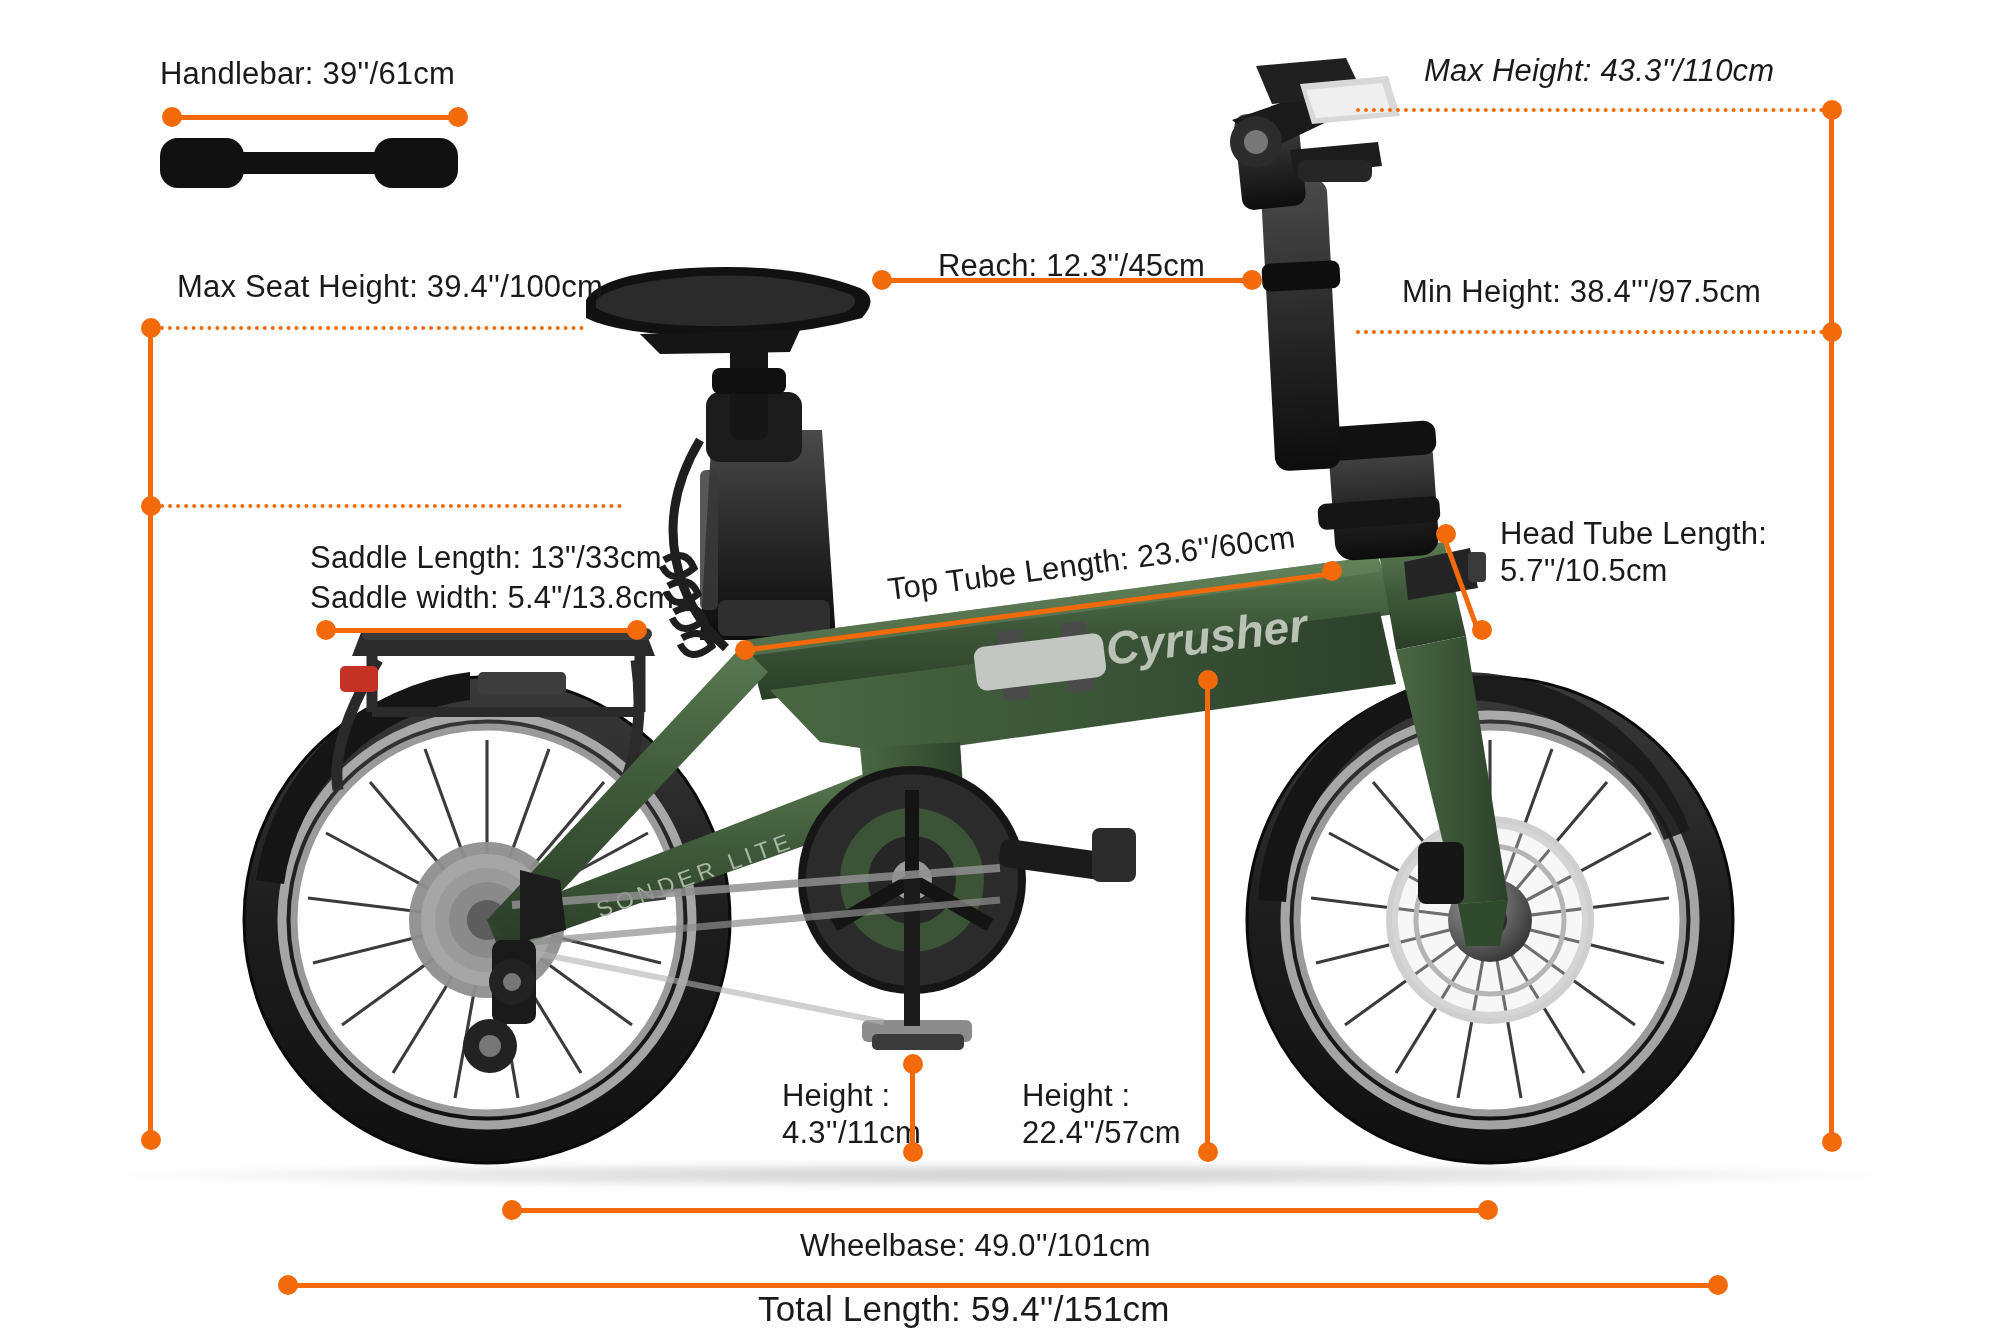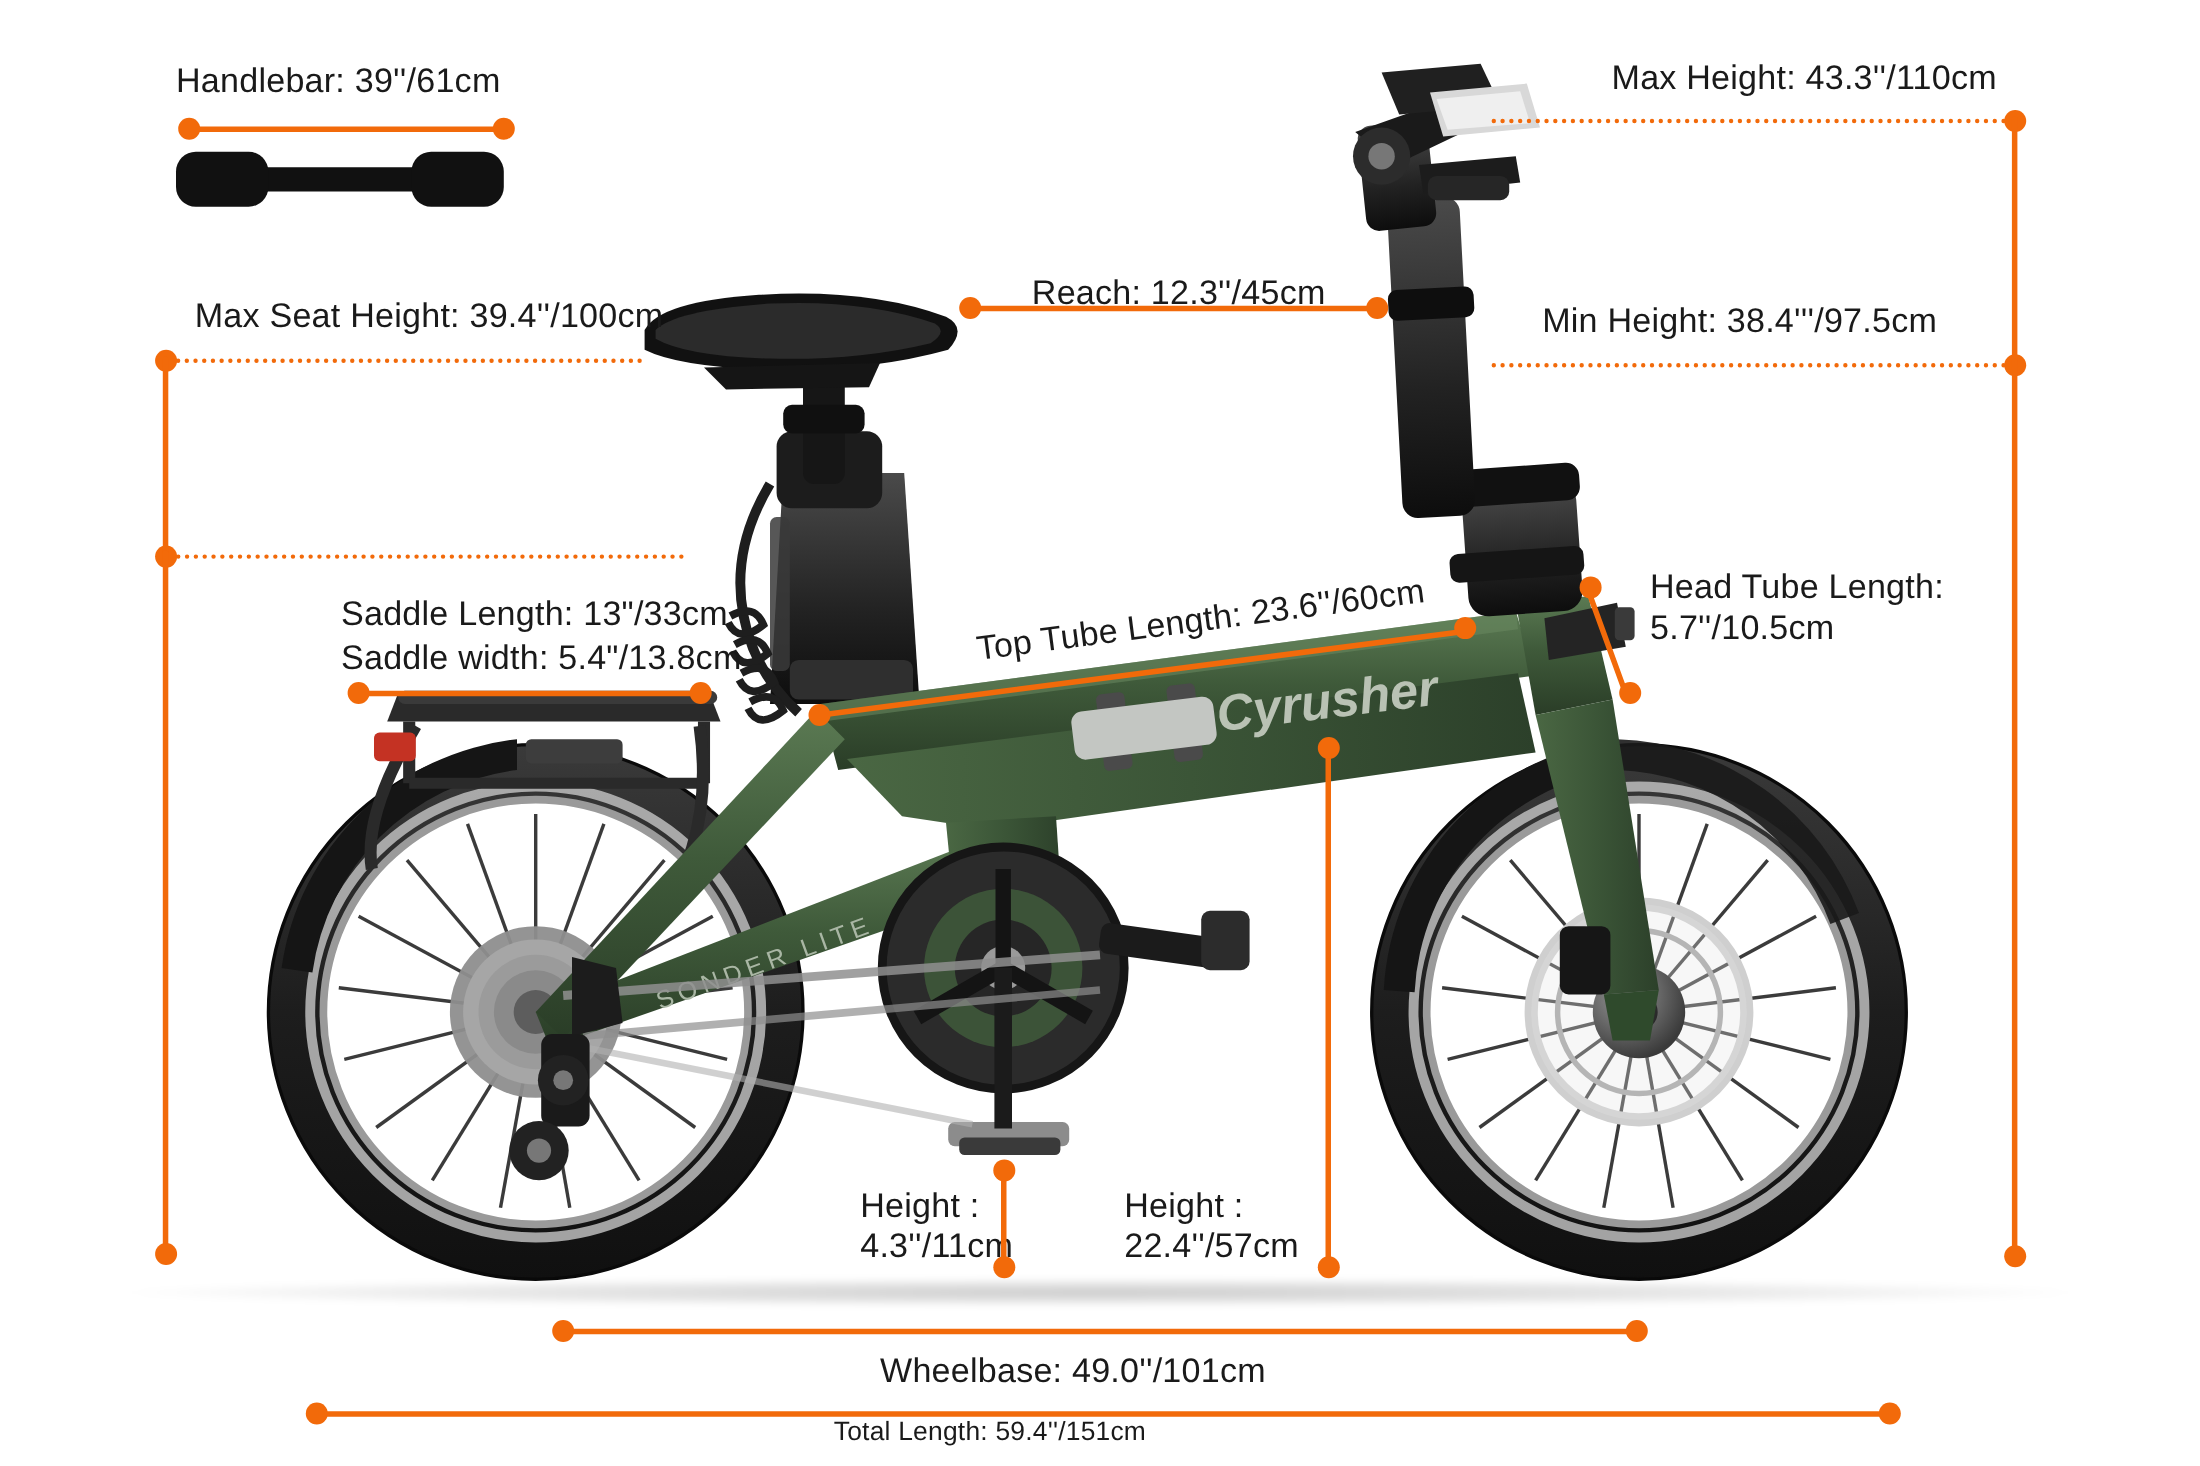--- a/index.html
+++ b/index.html
@@ -291,21 +291,21 @@
   <div class="lbl" style="left:160px;top:56px;">Handlebar: 39''/61cm</div>
   <div class="solid-h" style="left:170px;top:115px;width:288px;"></div>
   <div class="dot" style="left:162px;top:107px;"></div>
   <div class="dot" style="left:448px;top:107px;"></div>
   <div class="hb" style="left:160px;top:136px;">
     <div class="hb-bar" style="left:38px;top:16px;width:222px;height:22px;"></div>
     <div class="hb-grip" style="left:0px;top:2px;width:84px;height:50px;"></div>
     <div class="hb-grip" style="left:214px;top:2px;width:84px;height:50px;"></div>
   </div>
 
-  <div class="lbl" style="left:1465px;top:53px;">Max Height: 43.3''/110cm</div>
+  <div class="lbl" style="left:1424px;top:53px;font-style:italic;">Max Height: 43.3''/110cm</div>
   <div class="dot-h" style="left:1356px;top:108px;width:476px;"></div>
   <div class="dot" style="left:1822px;top:100px;"></div>
 
   <div class="lbl" style="left:1402px;top:274px;text-align:right;">Min Height: 38.4'''/97.5cm</div>
   <div class="dot-h" style="left:1356px;top:330px;width:476px;"></div>
   <div class="dot" style="left:1822px;top:322px;"></div>
 
   <div class="solid-v" style="left:1829px;top:106px;height:224px;"></div>
   <div class="solid-v" style="left:1829px;top:326px;height:820px;"></div>
   <div class="dot" style="left:1822px;top:1132px;"></div>
@@ -356,15 +356,15 @@
   <div class="dot" style="left:1198px;top:1142px;"></div>
 
   <div class="solid-h" style="left:510px;top:1208px;width:978px;"></div>
   <div class="dot" style="left:502px;top:1200px;"></div>
   <div class="dot" style="left:1478px;top:1200px;"></div>
   <div class="lbl" style="left:800px;top:1228px;">Wheelbase: 49.0''/101cm</div>
 
   <div class="solid-h" style="left:286px;top:1283px;width:1432px;"></div>
   <div class="dot" style="left:278px;top:1275px;"></div>
   <div class="dot" style="left:1708px;top:1275px;"></div>
-  <div class="lbl" style="left:758px;top:1288px;font-size:24px;">Total Length: 59.4''/151cm</div>
+  <div class="lbl" style="left:758px;top:1288px;font-size:35px;">Total Length: 59.4''/151cm</div>
 
 </div>
 
 </body></html>

